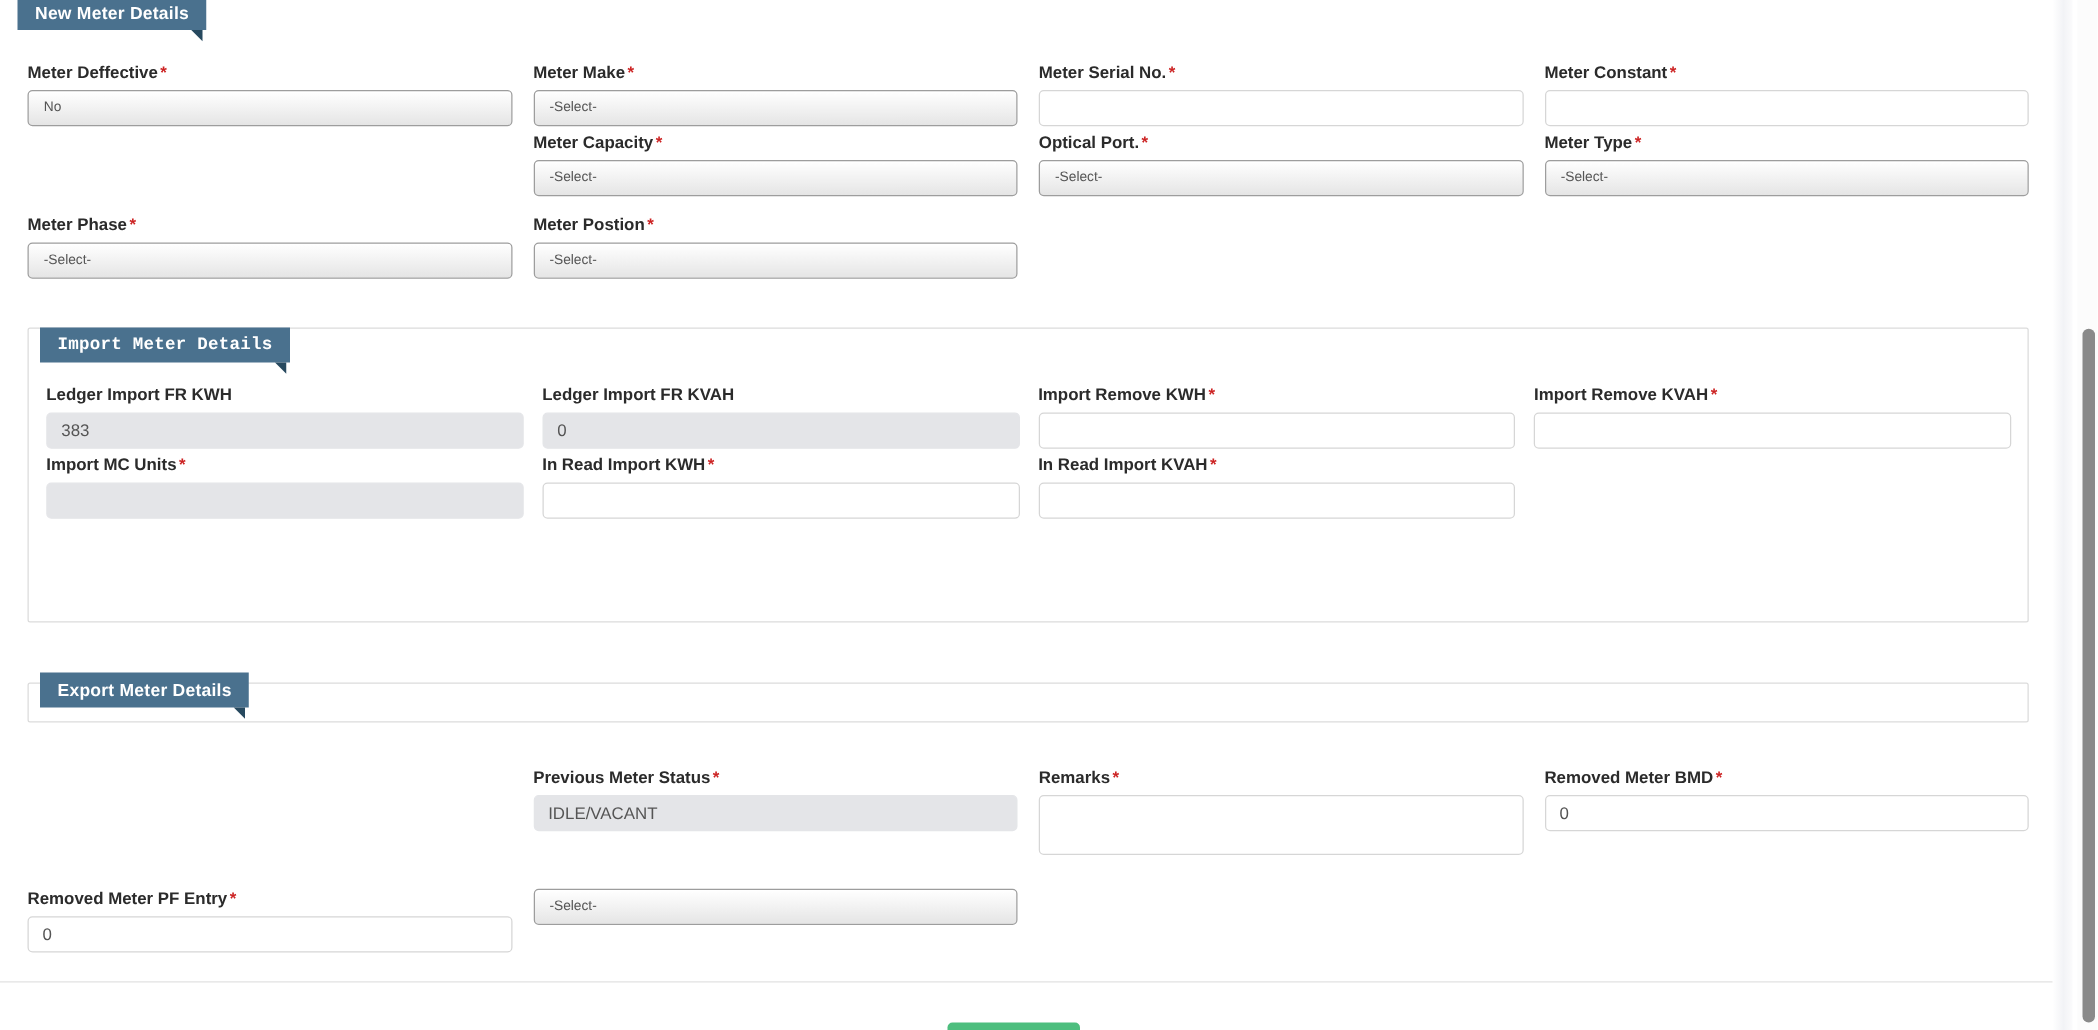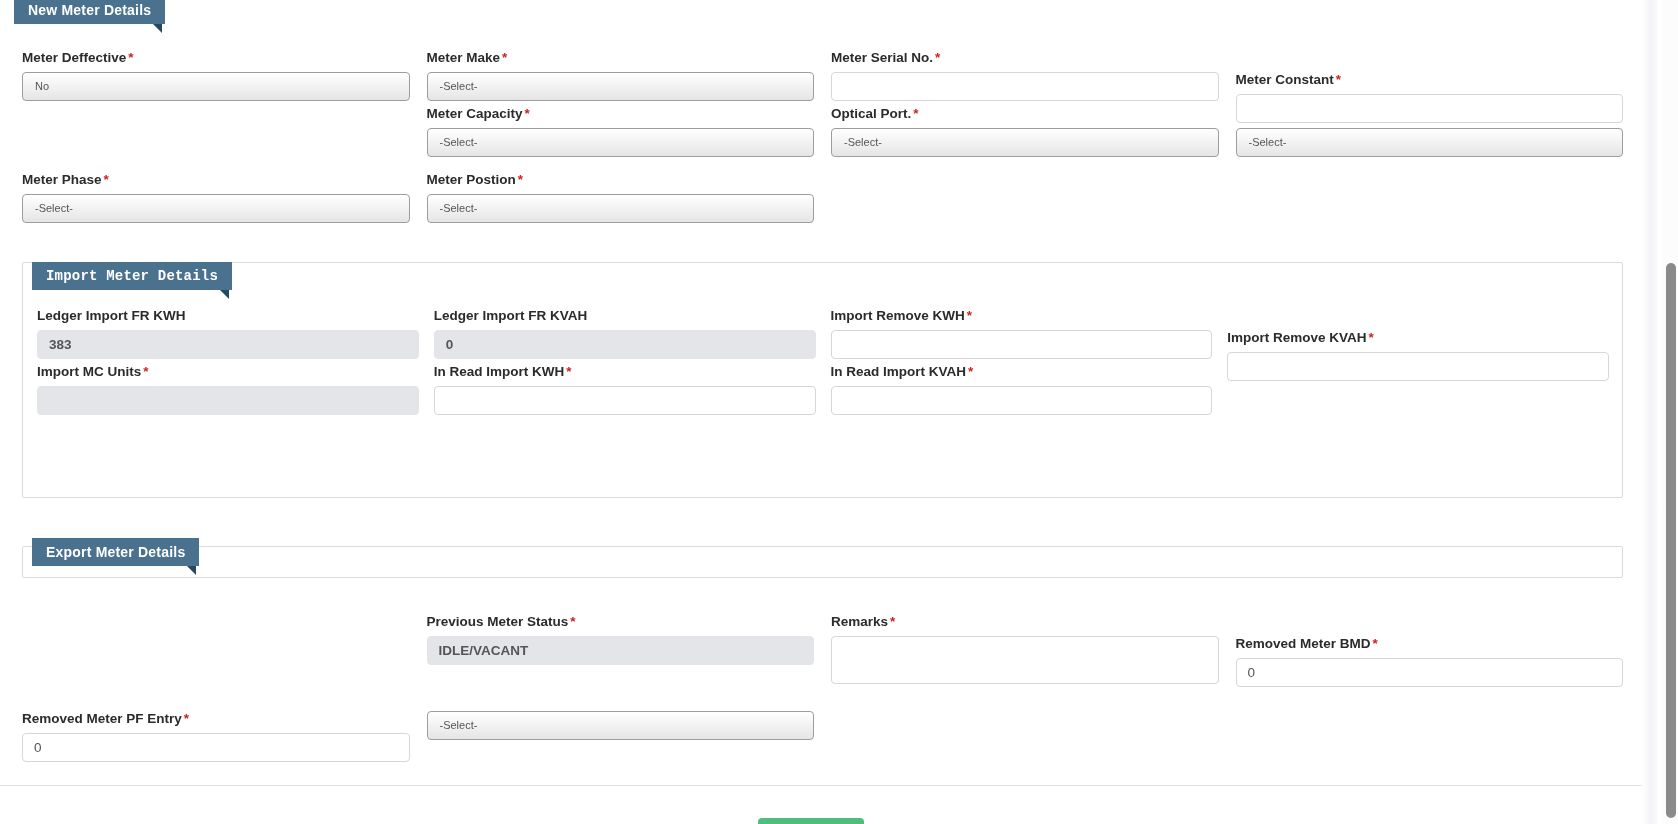--- a/index.html
+++ b/index.html
@@ -20,37 +20,37 @@
   
   .box { position: absolute; left: 22px; width: 1601px; border: 1px solid #dbdbdb;
          border-radius: 2px; background: #fff; z-index: 1; }
   .box-import { top: 262px; height: 236px; }
   .box-export { top: 546px; height: 32px; }
 
   
   .row  { position: absolute; left: 22px; width: 1601px; display: grid;
           grid-template-columns: repeat(4, 1fr); column-gap: 17px; z-index: 2; }
   .irow { left: 37px; width: 1572px; column-gap: 15px; }
-  .c1 { grid-column: 1; } .c2 { grid-column: 2; } .c3 { grid-column: 3; } .c4 { grid-column: 4; margin-top: 22px; }
+  .c1 { grid-column: 1; } .c2 { grid-column: 2; } .c3 { grid-column: 3; } .c4 { grid-column: 4; }
 
   .r-s1a { top: 50px; }  .r-s1b { top: 106px; } .r-s1c { top: 172px; }
   .r-im1 { top: 308px; } .r-im2 { top: 364px; }
   .r-bt1 { top: 614px; } .r-bt2 { top: 711px; }
 
   .lbl { display: block; font-size: 13.5px; font-weight: 700; color: #2b2b2b;
          margin-bottom: 7px; white-space: nowrap; }
   .req { font-style: normal; color: #cc2222; margin-left: 2px; font-weight: 700; }
 
   .sel { height: 29px; border: 1px solid #9d9d9d; border-radius: 4px;
          background: linear-gradient(#ffffff, #e5e5e5); box-shadow: inset 0 1px 0 #fff;
          color: #555; font-size: 11px; line-height: 27px; padding: 0 12px; cursor: pointer; }
   .inp { display: block; width: 100%; height: 29px; border: 1px solid #d6d6d6;
          border-radius: 4px; background: #fff; color: #555; font-size: 13.5px;
          padding: 0 11px; outline: none; font-family: "Liberation Sans", sans-serif; }
-  .inp.dis { background: #e4e5e8; border-color: #e4e5e8; color: #555; font-weight: bold; }
+  .inp.dis { background: #e4e5e8; border-color: #e4e5e8; color: #555; }
   textarea.inp { height: 48px; resize: none; padding-top: 6px; }
 
   .divider { position: absolute; left: 0; top: 785px; width: 1656px; height: 1px;
              background: #e2e2e2; }
   .btn-green { position: absolute; left: 758px; top: 818px; width: 106px; height: 40px;
                background: #4dbe7e; border: none; border-radius: 4px; cursor: pointer; }
 
   
   .gutter { position: absolute; left: 1642px; top: 0; width: 16px; height: 824px;
             background: linear-gradient(90deg, #ffffff, #f2f3f6 55%, #fbfbfc); }
@@ -88,20 +88,21 @@
   <div class="row r-s1b">
     <div class="c2">
       <label class="lbl"><span>Meter Capacity</span><i class="req">*</i></label>
       <div class="sel">-Select-</div>
     </div>
     <div class="c3">
       <label class="lbl"><span>Optical Port.</span><i class="req">*</i></label>
       <div class="sel">-Select-</div>
     </div>
     <div class="c4">
+      <label class="lbl"><span>Meter Type</span><i class="req">*</i></label>
       <div class="sel">-Select-</div>
     </div>
   </div>
 
   <div class="row r-s1c">
     <div class="c1">
       <label class="lbl"><span>Meter Phase</span><i class="req">*</i></label>
       <div class="sel">-Select-</div>
     </div>
     <div class="c2">

